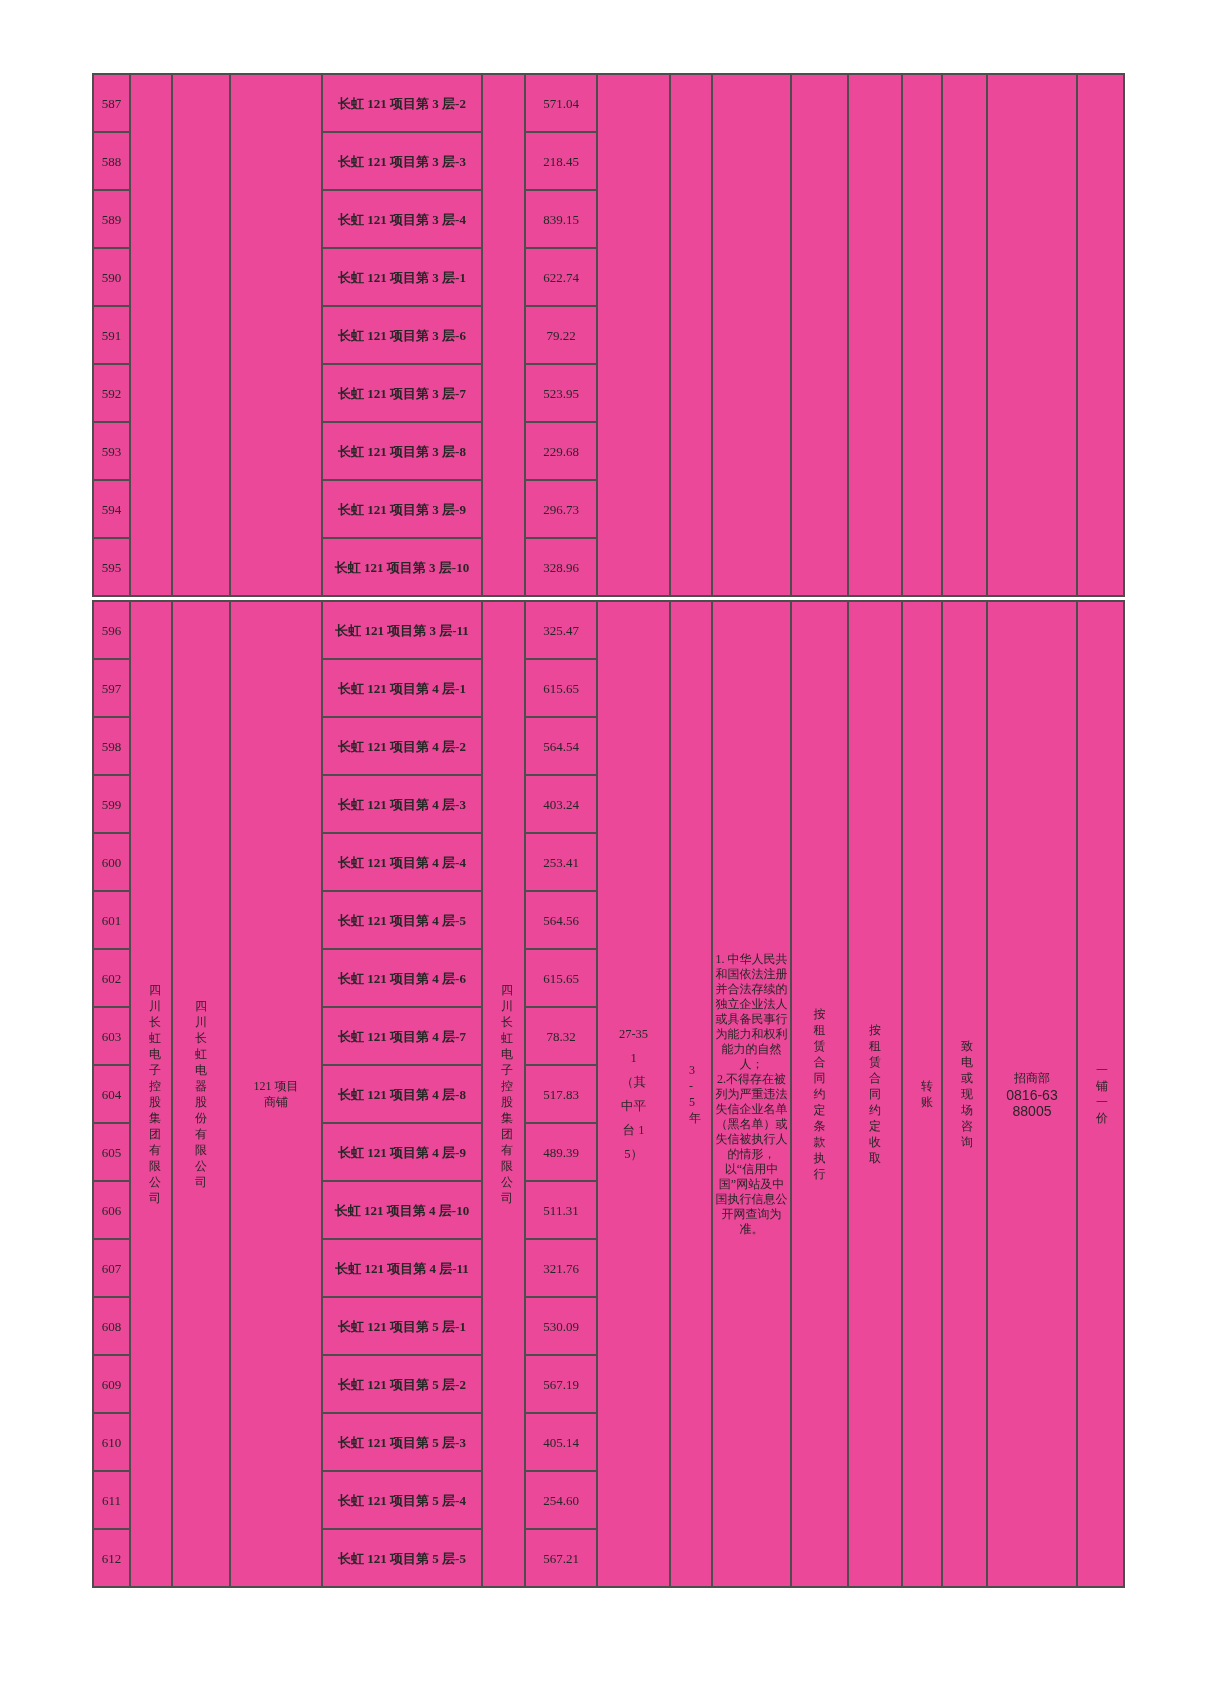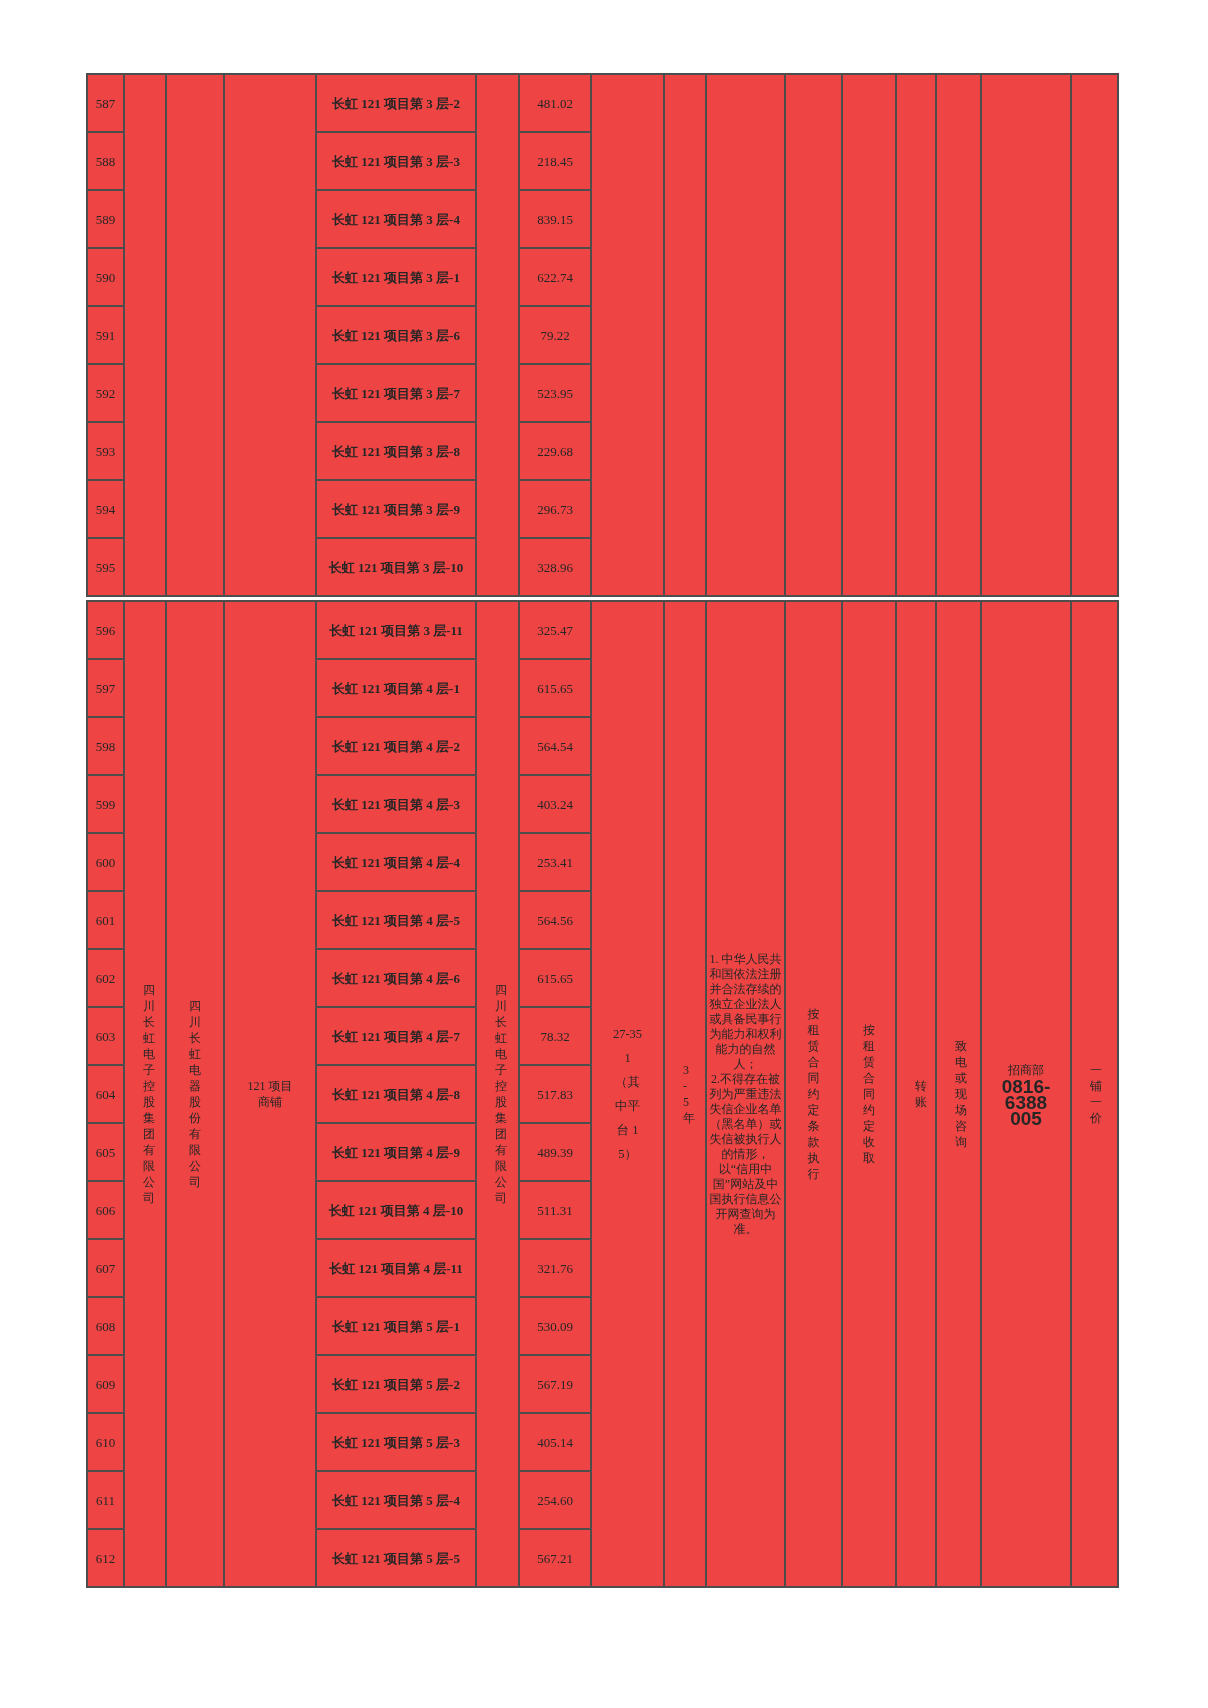--- a/index.html
+++ b/index.html
@@ -10,21 +10,22 @@
     color: #262626;
     font-family: "Liberation Serif", "DejaVu Serif", serif;
     overflow: hidden;
   }
   .page { padding: 73px 0 0 86px; }
 
   table.tbl {
     border-collapse: collapse;
     table-layout: fixed;
     width: 1031px;
-    background: #ef4444;
+    background: #ec4899;
+    margin-left: 6px;
   }
   table.block1 { margin-bottom: 3px; }
 
   .tbl tr { height: 58px; }
   .tbl td {
     border: 2px solid #4d4d4d;
     text-align: center;
     vertical-align: middle;
     padding: 2px;
     font-size: 13px;
@@ -40,22 +41,22 @@
     padding: 1px 2px;
     text-align: center;
   }
   td.col-rent { white-space: pre-line; font-size: 12.5px; line-height: 24px; }
   td.col-no { font-size: 13px; }
   td.col-name { font-size: 13px; font-weight: bold; }
   td.col-area { font-size: 13px; }
   .dept { margin-bottom: 1px; }
   .phone {
     font-family: "Liberation Sans", "DejaVu Sans", sans-serif;
-    font-weight: 700;
-    font-size: 19px;
+    font-weight: 400;
+    font-size: 14px;
   }
 
   col.w-no { width: 37px; }
   col.w-lessor { width: 42px; }
   col.w-holder { width: 58px; }
   col.w-project { width: 92px; }
   col.w-name { width: 160px; }
   col.w-scope { width: 43px; }
   col.w-area { width: 72px; }
   col.w-rent { width: 73px; }
@@ -93,21 +94,21 @@
         <col class="w-note">
     </colgroup>
     <tbody id="tbody-block1">
         <tr>
           <td class="col-no">587</td>
           <td class="col-lessor merged-cell" rowspan="9"></td>
           <td class="col-holder merged-cell" rowspan="9"></td>
           <td class="col-project merged-cell" rowspan="9"></td>
           <td class="col-name">长虹 121 项目第 3 层-2</td>
           <td class="col-business_scope merged-cell" rowspan="9"></td>
-          <td class="col-area">481.02</td>
+          <td class="col-area">571.04</td>
           <td class="col-rent merged-cell" rowspan="9"></td>
           <td class="col-term merged-cell" rowspan="9"></td>
           <td class="col-tenant_qualification merged-cell" rowspan="9"></td>
           <td class="col-breach_terms merged-cell" rowspan="9"></td>
           <td class="col-fee_terms merged-cell" rowspan="9"></td>
           <td class="col-payment_method merged-cell" rowspan="9"></td>
           <td class="col-viewing_method merged-cell" rowspan="9"></td>
           <td class="col-contact merged-cell" rowspan="9"></td>
           <td class="col-pricing_note merged-cell" rowspan="9"></td>
         </tr>

